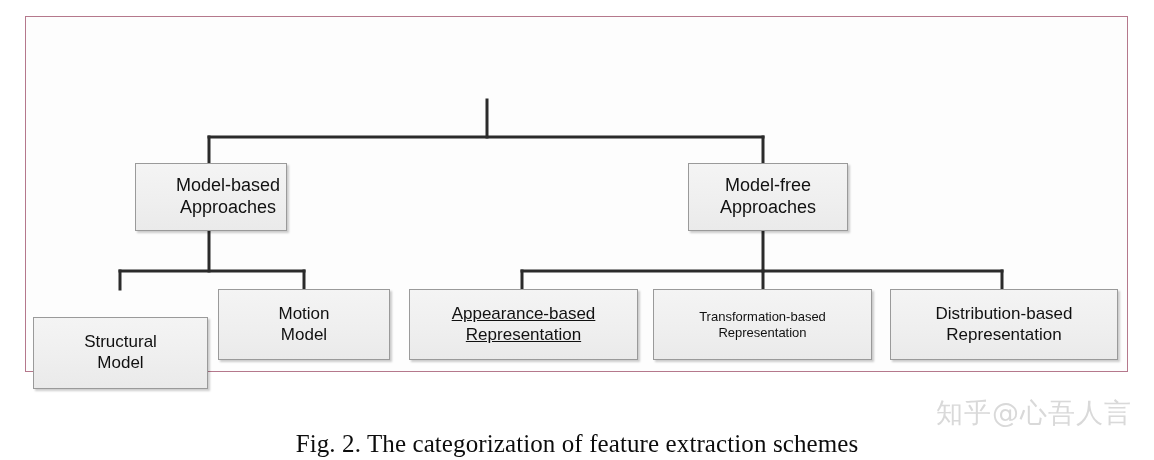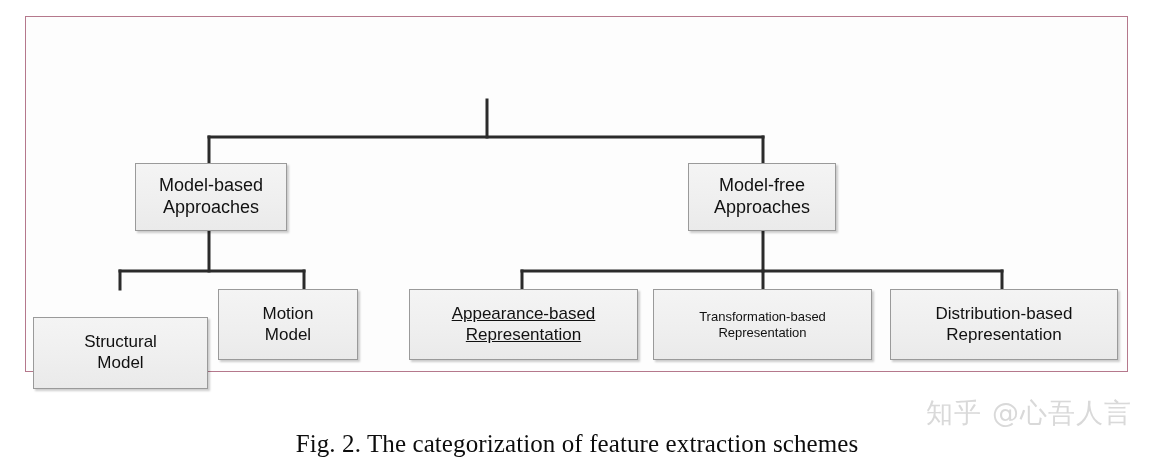--- a/index.html
+++ b/index.html
@@ -69,32 +69,33 @@
     padding: 0 6px;
   }
 
   #node-root {
     left: 413px;  top: 30px;  width: 147px; height: 70px;
     font-size: 21px;
   }
   #node-model-based {
     left: 135px; top: 163px; width: 152px; height: 68px;
     font-size: 18px;
+    justify-content: flex-end;
   }
   #node-model-free {
-    left: 688px; top: 163px; width: 148px; height: 68px;
+    left: 688px; top: 163px; width: 160px; height: 68px;
     font-size: 18px;
   }
   #node-structural-model {
     left: 33px;  top: 289px; width: 175px; height: 72px;
     font-size: 17px;
     margin-top: 28px;
   }
   #node-motion-model {
-    left: 218px; top: 289px; width: 140px; height: 71px;
+    left: 218px; top: 289px; width: 172px; height: 71px;
     font-size: 17px;
   }
   #node-appearance {
     left: 409px; top: 289px; width: 229px; height: 71px;
     font-size: 17px;
     text-decoration: underline;
   }
   #node-transformation {
     left: 653px; top: 289px; width: 219px; height: 71px;
     font-size: 13px;
@@ -122,21 +123,21 @@
   #watermark {
     position: absolute;
     right: 22px;
     top: 395px;
     font-family: "DejaVu Sans", sans-serif;
     font-size: 27px;
     color: #d9d9d9;
     letter-spacing: 1px;
     user-select: none;
   }
-  #watermark .wm-logo { margin-right: 10px; }
+  #watermark .wm-logo { }
 </style>
 </head>
 <body>
 
 <div id="figure-frame"></div>
 
 <div id="diagram">
 
   <svg id="connectors" viewBox="0 0 1154 380" width="1154" height="380" xmlns="http://www.w3.org/2000/svg">
     <g stroke="#2b2b2b" stroke-width="3" fill="none" stroke-linecap="square">

